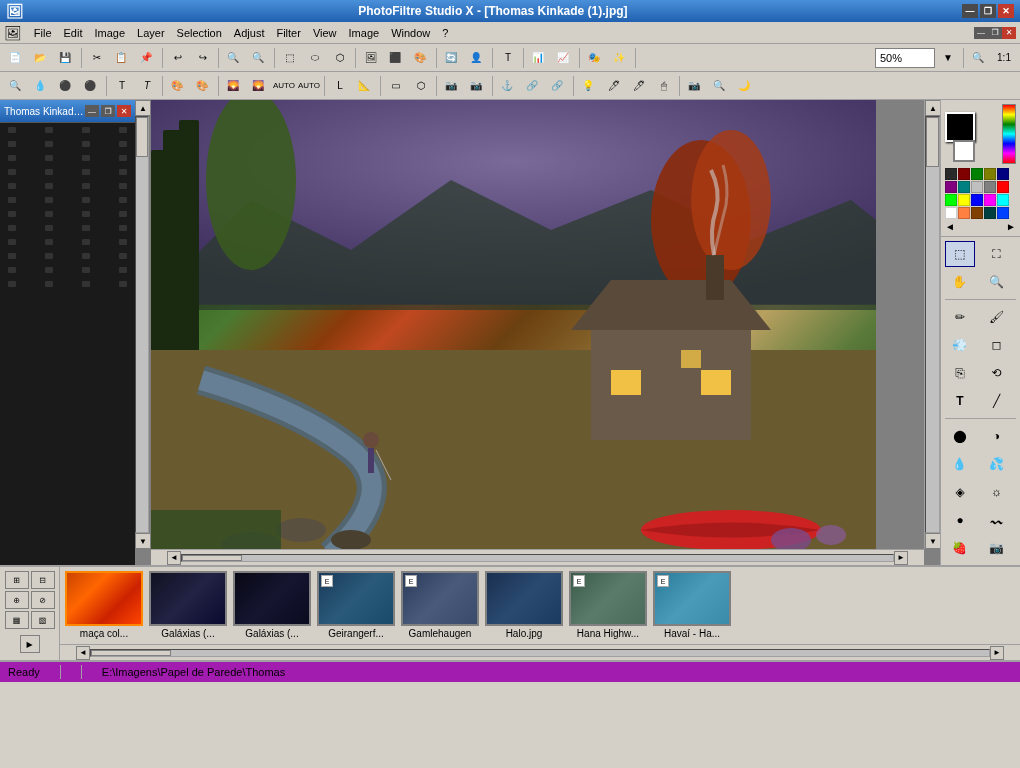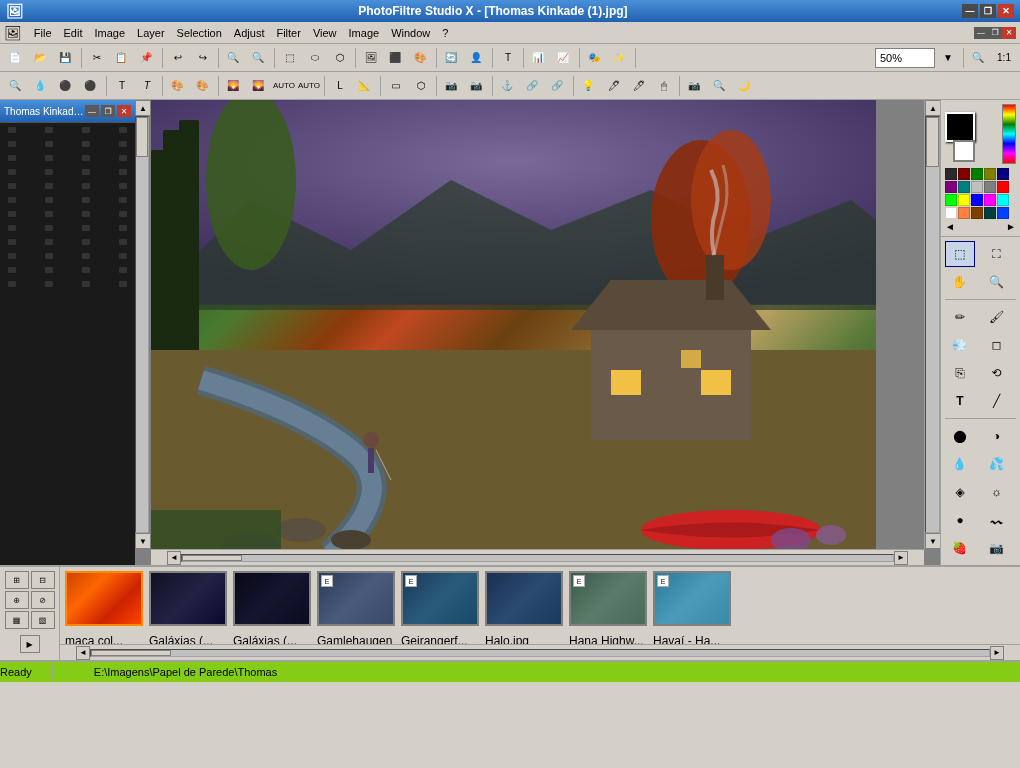--- a/index.html
+++ b/index.html
@@ -254,22 +254,23 @@
     .film-thumb {
       width: 78px; height: 55px;
       border: 2px solid #808080;
       overflow: hidden;
       background: #333;
       display: flex; align-items: center; justify-content: center;
       position: relative;
     }
     .film-thumb.selected { border: 2px solid #ff8800; }
     .film-label {
-      font-size: 12px;
-      margin-top: 8px;
+      font-size: 10px;
+      text-align: center;
+      margin-top: 2px;
       width: 78px;
       white-space: nowrap;
       overflow: hidden;
       text-overflow: ellipsis;
     }
     .film-icon {
       position: absolute; top: 2px; left: 2px;
       width: 12px; height: 12px;
       background: white;
       border: 1px solid #aaa;
@@ -280,24 +281,24 @@
       height: 16px;
       background: #d4d0c8;
       border-top: 1px solid #a0a0a0;
       display: flex; align-items: center;
       padding: 0 16px;
     }
 
     
     #status-bar {
       height: 22px;
-      background: #84cc16;
+      background: #a21caf;
       border-top: 2px solid #a0a0a0;
       display: flex; align-items: center;
-      padding: 0 0;
+      padding: 0 8px;
       font-size: 11px;
       gap: 20px;
     }
     #status-bar .status-sep {
       width: 1px; height: 14px;
       background: #a0a0a0;
     }
 
     
     #painting {
@@ -762,31 +763,31 @@
           <div class="film-label">Galáxias (...</div>
         </div>
 
         <div class="film-item">
           <div class="film-thumb" style="background: linear-gradient(135deg, #080814, #151530, #0a0a20);">
           </div>
           <div class="film-label">Galáxias (...</div>
         </div>
 
         <div class="film-item">
+          <div class="film-thumb" style="background: linear-gradient(135deg, #1a3a5a, #2a5a7a, #1a4a6a); position:relative;">
+            <div class="film-icon">E</div>
+          </div>
+          <div class="film-label">Geirangerf...</div>
+        </div>
+
+        <div class="film-item">
           <div class="film-thumb" style="background: linear-gradient(135deg, #2a3a5a, #4a5a7a, #3a4a6a); position:relative;">
             <div class="film-icon">E</div>
           </div>
           <div class="film-label">Gamlehaugen</div>
-        </div>
-
-        <div class="film-item">
-          <div class="film-thumb" style="background: linear-gradient(135deg, #1a3a5a, #2a5a7a, #1a4a6a); position:relative;">
-            <div class="film-icon">E</div>
-          </div>
-          <div class="film-label">Geirangerf...</div>
         </div>
 
 
         <div class="film-item">
           <div class="film-thumb" style="background: linear-gradient(135deg, #1a3050, #2a4a70, #1a3a60);">
           </div>
           <div class="film-label">Halo.jpg</div>
         </div>
 
         <div class="film-item">

